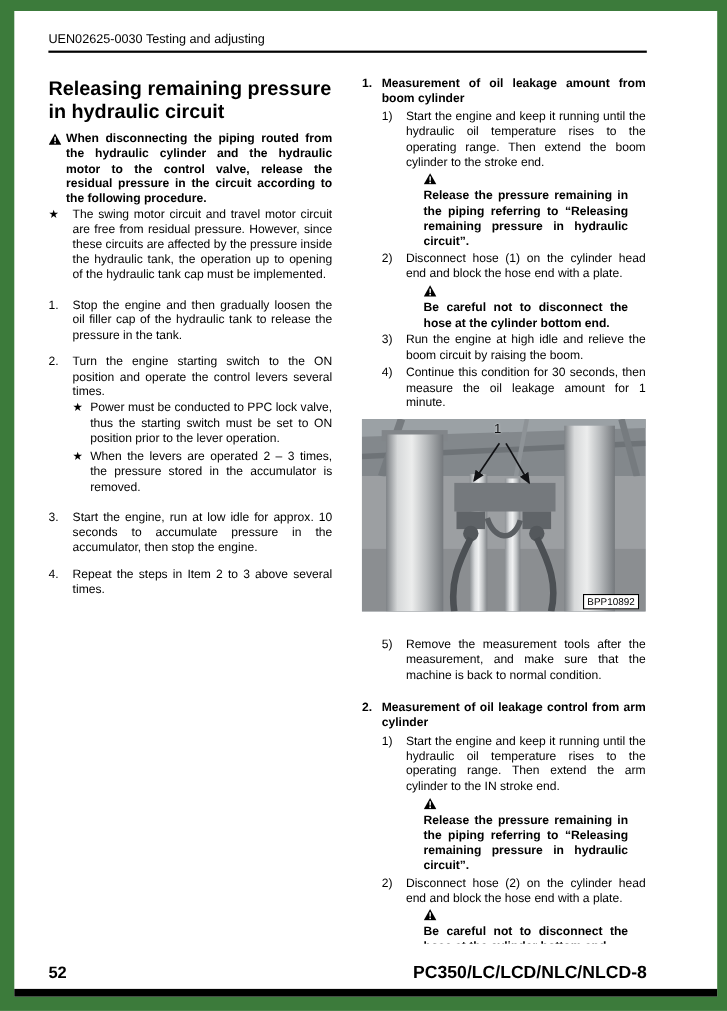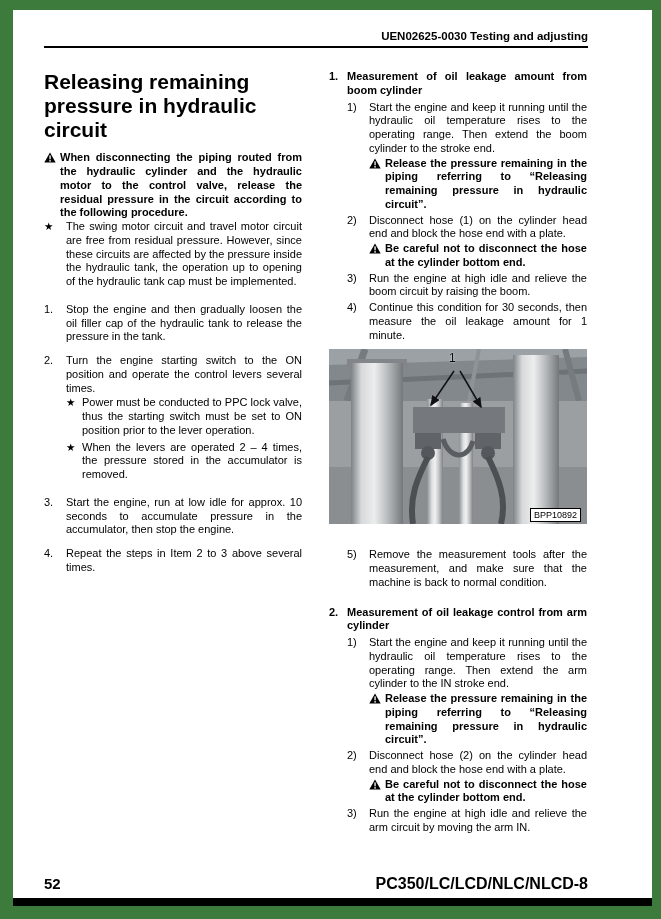--- a/index.html
+++ b/index.html
@@ -11,29 +11,29 @@
     position:relative;
     overflow:hidden;
   }
   .page {
     position:absolute; left:13px; top:10px; right:9px; bottom:13px;
     background:#fff;
     display:flex; flex-direction:column;
     padding:20px 64px 0 31px;
   }
   
-  .hdr { display:flex; justify-content:flex-end; align-items:baseline;
-         font-weight:bold; font-size:11.5px; }
+  .hdr { display:flex; justify-content:flex-start; align-items:baseline;
+         font-weight:normal; font-size:11.5px; }
   .rule { height:2px; background:#000; margin-top:4px; margin-bottom:22px; }
 
   
   .cols { display:flex; gap:27px; flex:1 1 auto; overflow:hidden; }
   .col { flex:0 0 258px; width:258px; font-size:11px; line-height:1.25; }
 
-  h1.title { font-size:21px; line-height:1.15; font-weight:bold; margin-bottom:9px; }
+  h1.title { font-size:18px; line-height:1.15; font-weight:bold; margin-bottom:9px; }
 
   .row { display:flex; align-items:flex-start; }
   .txt { flex:1 1 auto; text-align:justify; }
   .b { font-weight:bold; }
 
   .mk   { flex:0 0 22px; }
   .mk-s { flex:0 0 18px; }
   .mk-i { flex:0 0 16px; padding-top:1px; }
   .star { font-size:10.5px; }
 
@@ -43,21 +43,21 @@
   .block { }
   .step  { margin-bottom:10px; }
   .substars { padding-left:22px; margin-bottom:14px; }
   .substars .row { margin-bottom:3px; }
 
   
   .sect-head { margin-bottom:3px; }
   .sect { margin-bottom:16px; }
   .rsteps { padding-left:18px; }
   .rstep { margin-bottom:2px; }
-  .rwarn { padding-left:22px; margin:1px 0 2px; }
+  .rwarn { padding-left:22px; margin:1px 16px 2px;flex-direction:column; }
 
   
   .photo { position:relative; width:258px; height:175px; margin:7px 0 24px;
            background:#a9adb0; overflow:hidden; }
   .photo svg { position:absolute; inset:0; width:100%; height:100%; }
   .photo-callout { position:absolute; left:120px; top:2px; font-size:12px;
                    color:#0b0c0e; text-shadow:0 0 2px rgba(255,255,255,.85); }
   .photo-tag { position:absolute; right:6px; bottom:2px; background:#fff;
                border:1px solid #000; font-size:9px; line-height:12px; padding:0 3px; }
 
@@ -109,21 +109,21 @@
         <span class="mk">2.</span>
         <p class="txt">Turn the engine starting switch to the ON position and operate the control levers several times.</p>
       </div>
       <div class="substars">
         <div class="row">
           <span class="mk star" style="flex-basis:16px;">★</span>
           <p class="txt">Power must be conducted to PPC lock valve, thus the starting switch must be set to ON position prior to the lever operation.</p>
         </div>
         <div class="row">
           <span class="mk star" style="flex-basis:16px;">★</span>
-          <p class="txt">When the levers are operated 2 – 4 times, the pressure stored in the accumulator is removed.</p>
+          <p class="txt">When the levers are operated 2 – 3 times, the pressure stored in the accumulator is removed.</p>
         </div>
       </div>
 
       <div class="row step">
         <span class="mk">3.</span>
         <p class="txt">Start the engine, run at low idle for approx. 10 seconds to accumulate pressure in the accumulator, then stop the engine.</p>
       </div>
 
       <div class="row step">
         <span class="mk">4.</span>

